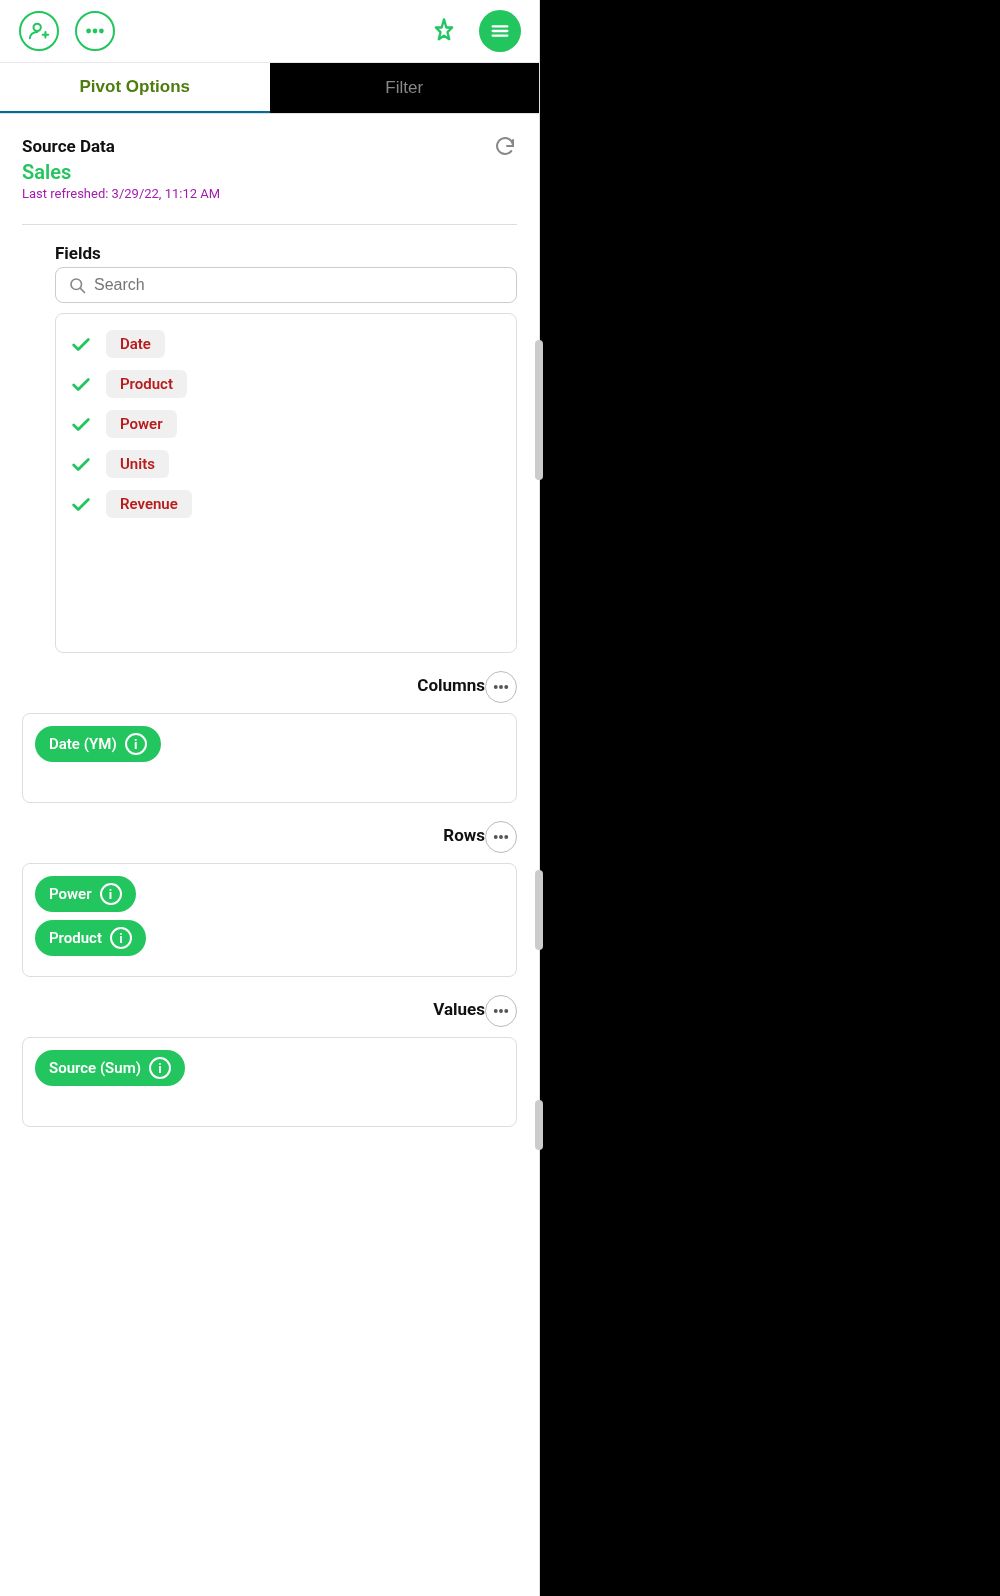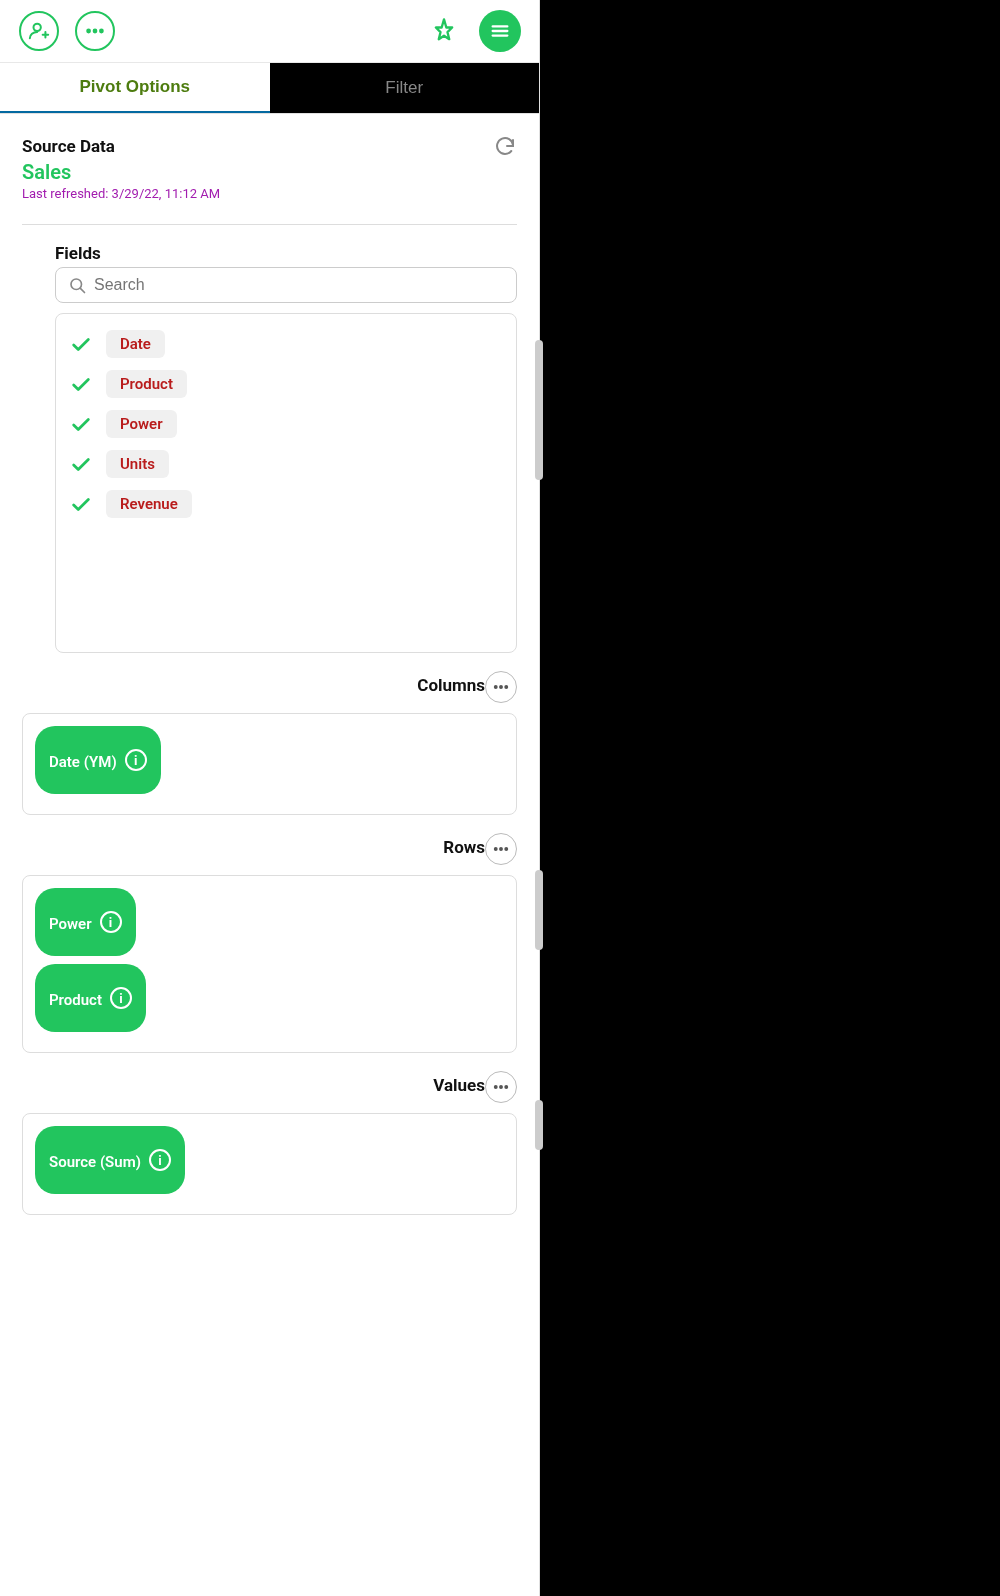--- a/index.html
+++ b/index.html
@@ -191,26 +191,26 @@
     }
     .drop-zone {
       border: 1.5px solid #ddd;
       border-radius: 8px;
       padding: 12px;
       min-height: 90px;
       margin-bottom: 18px;
     }
     .tag-green {
       display: inline-flex;
-      align-items: flex-end;
+      align-items: center;
       gap: 8px;
       background: #22c55e;
       color: #fff;
       border-radius: 20px;
-      padding: 23px 14px;
+      padding: 7px 14px;
       font-size: 15px;
       font-weight: 600;
       margin-right: 6px;
       margin-bottom: 8px;
       cursor: pointer;
     }
     .tag-info-icon {
       width: 22px;
       height: 22px;
       border-radius: 50%;

